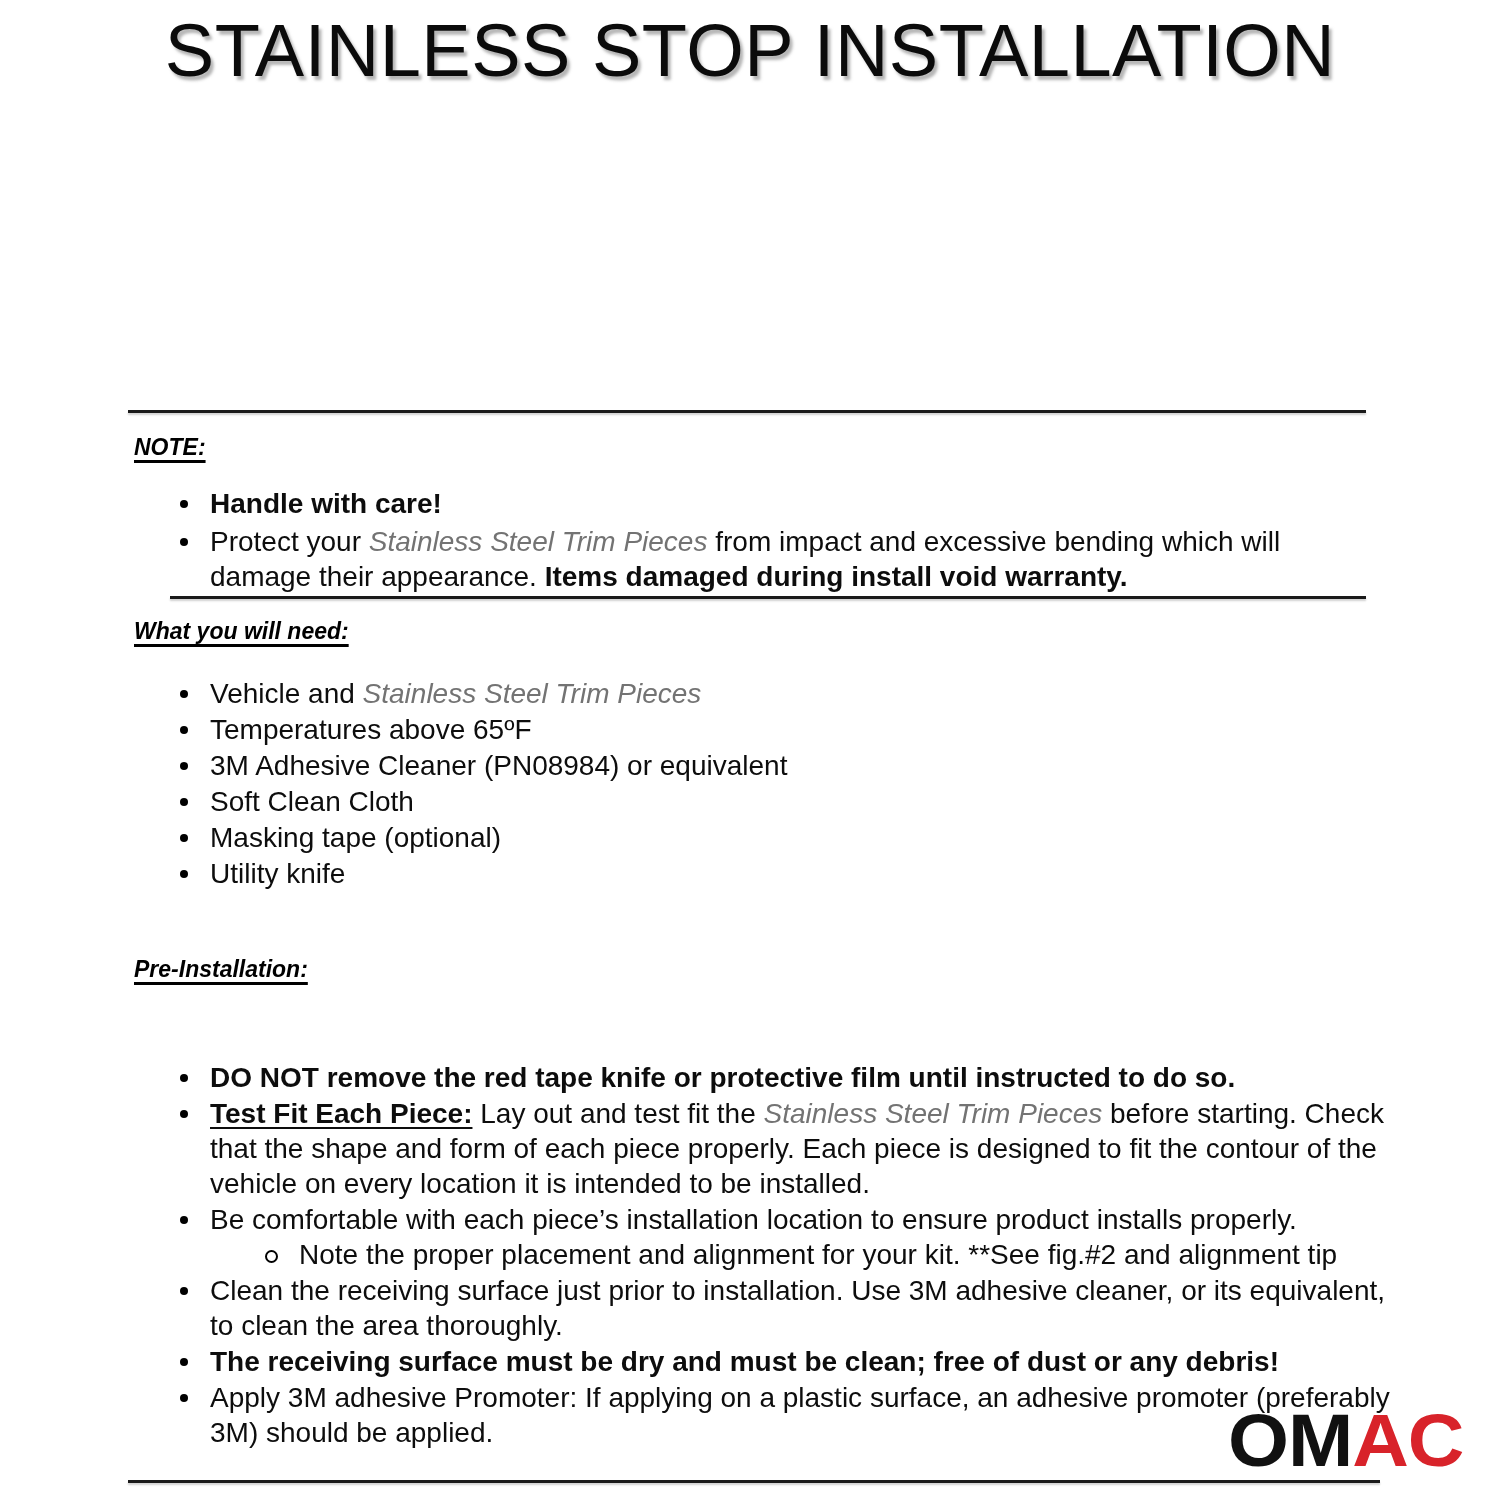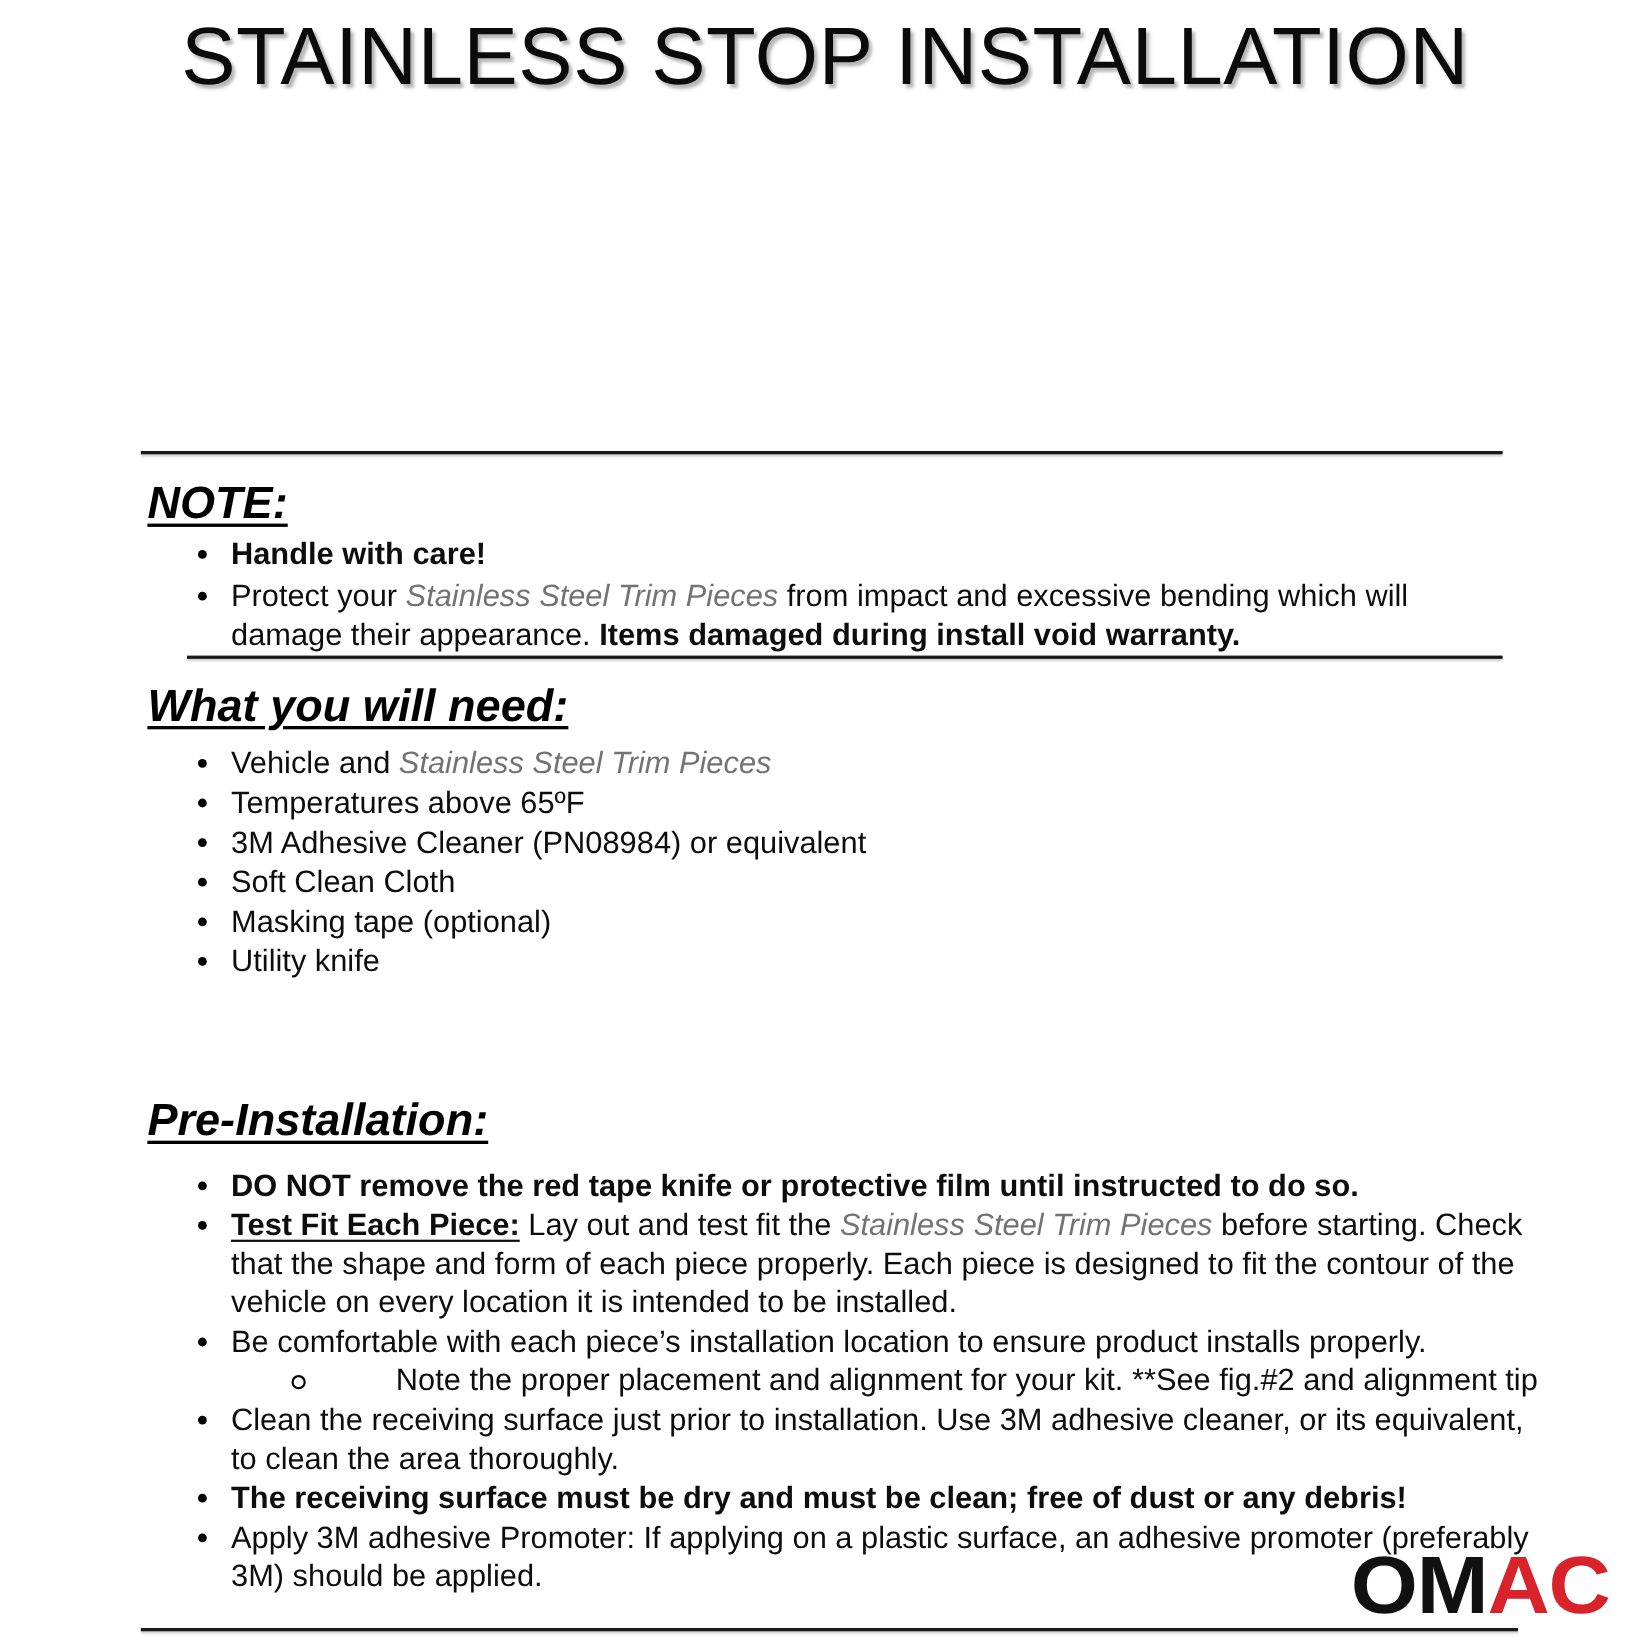--- a/index.html
+++ b/index.html
@@ -94,32 +94,32 @@
     box-shadow: 0 2px 2px rgba(150,150,150,0.45);
   }
   .rule-top     { left: 128px; top: 410px;  width: 1238px; }
   .rule-note    { left: 170px; top: 596px;  width: 1196px; }
   .rule-bottom  { left: 128px; top: 1480px; width: 1252px; }
 
   
   .section-head {
     position: absolute;
     font-family: "Liberation Sans", sans-serif;
-    font-size: 41px;
+    font-size: 23px;
     font-weight: 700;
     font-style: italic;
     color: #000000;
     text-decoration: underline;
     text-underline-offset: 5px;
     text-decoration-thickness: 3px;
     white-space: nowrap;
   }
   .head-note  { left: 134px; top: 434px; }
   .head-need  { left: 134px; top: 618px; }
-  .head-pre   { left: 134px; top: 956px; margin-top: 39px; }
+  .head-pre   { left: 134px; top: 956px; }
 
   
   .blist {
     position: absolute;
     list-style: none;
   }
   .blist > li {
     position: relative;
     padding-left: 32px;
     font-family: "Liberation Sans", sans-serif;
@@ -143,21 +143,20 @@
     margin-top: 0;
     padding-left: 53px;
   }
   .sublist > li {
     position: relative;
     padding-left: 36px;
     font-family: "Liberation Sans", sans-serif;
     font-size: 28px;
     line-height: 35px;
     color: #0d0d0d;
-    text-align: right;
   }
   .sublist > li::before {
     content: "";
     position: absolute;
     left: 2px;
     top: 13px;
     width: 9px;
     height: 9px;
     border-radius: 50%;
     border: 2px solid #000000;

